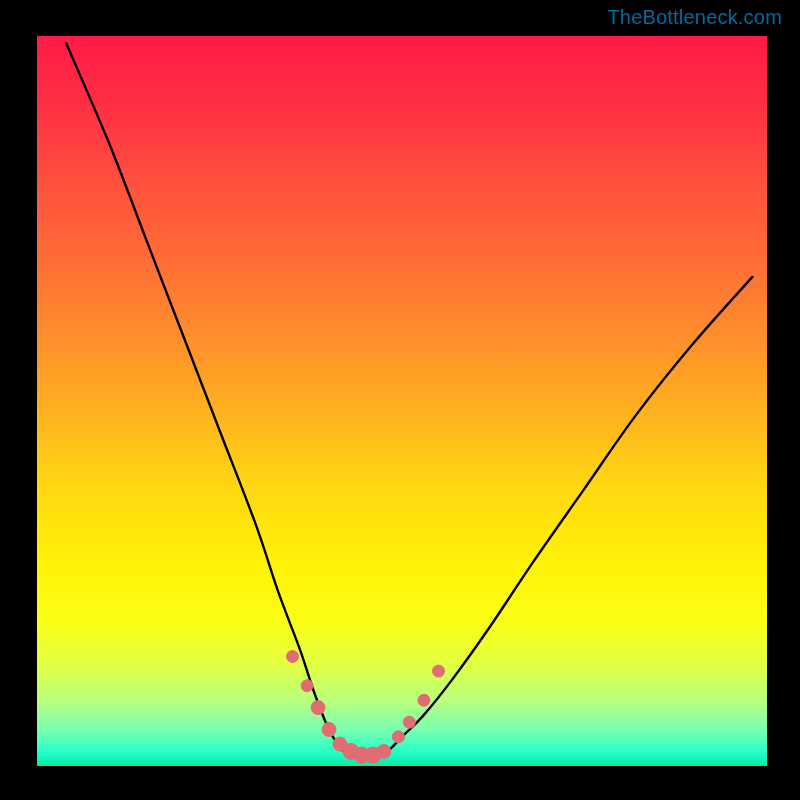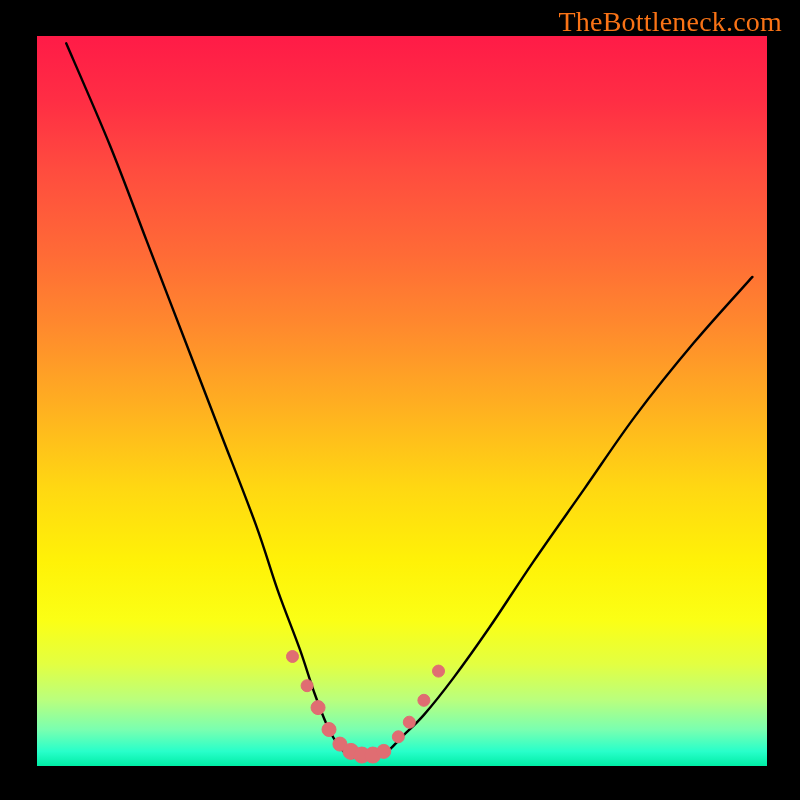--- a/index.html
+++ b/index.html
@@ -45,26 +45,25 @@
       #b9ff7e 91%,
       #7affb0 95%,
       #28ffca 98%,
       #00eda6 100%
     );
   }
   .watermark {
     position: absolute;
     top: 6px;
     right: 18px;
-    color: #f97316;
-    font-size: 28px;
+    color: #0369a1;
+    font-size: 20px;
     font-weight: 500;
     letter-spacing: 0.2px;
     user-select: none;
-    font-family: Liberation Serif, serif;
   }
   svg.curve {
     position: absolute;
     inset: 0;
   }
   .marker {
     fill: #e06d72;
     stroke: #e06d72;
   }
 </style>

